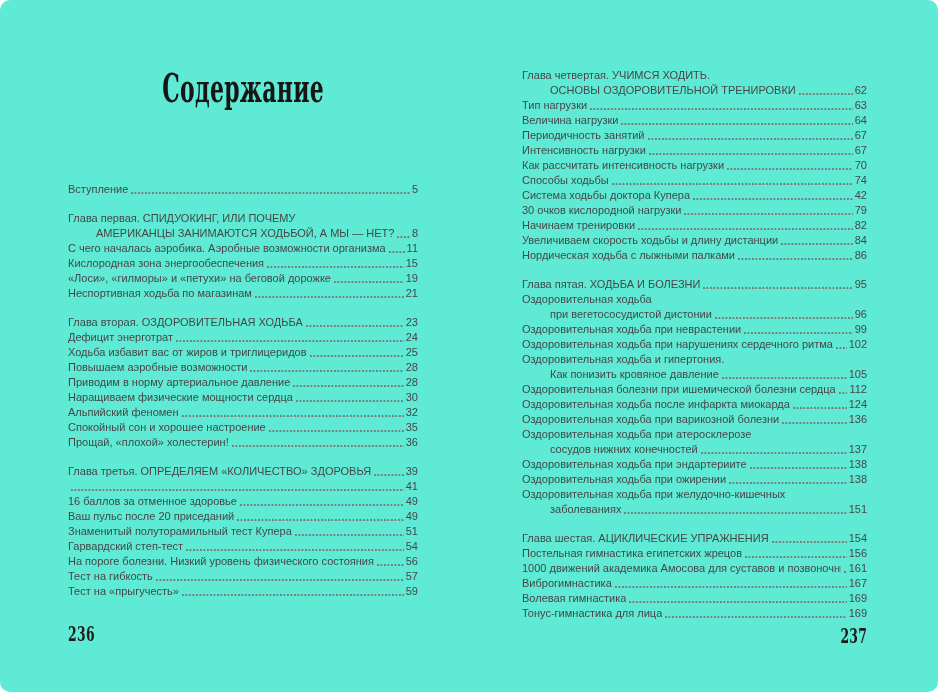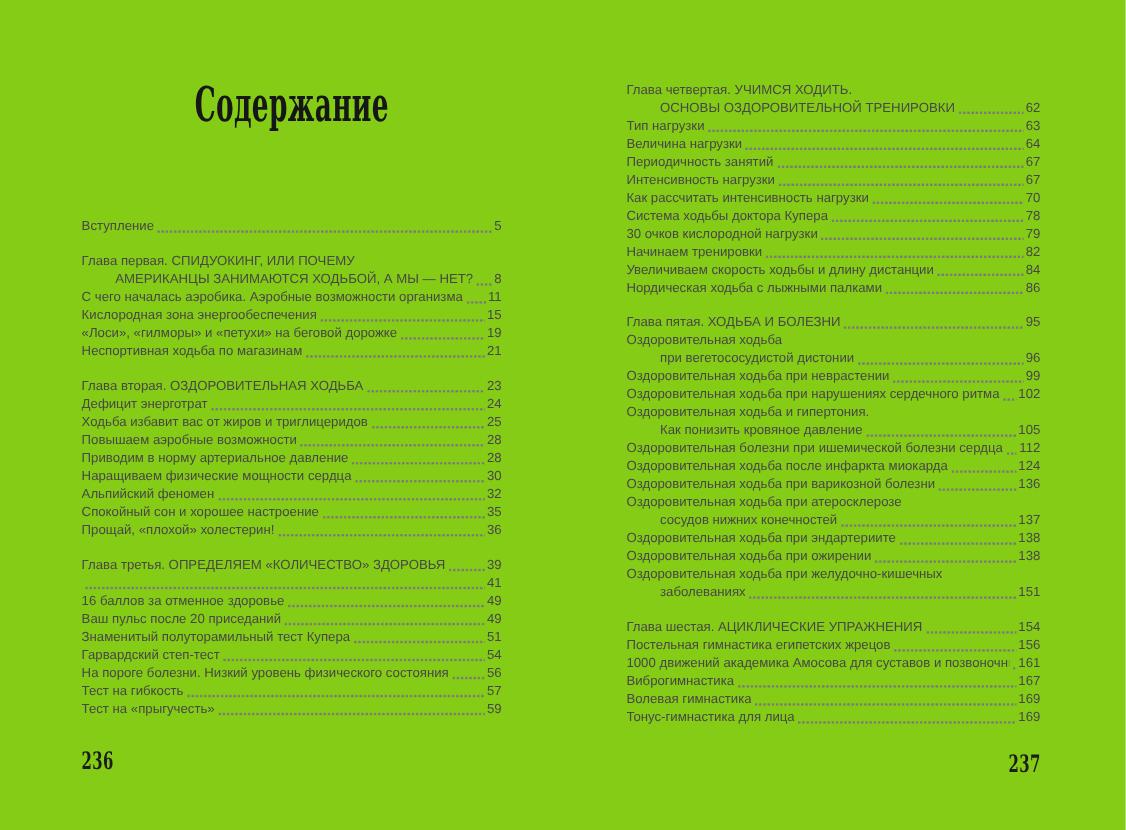--- a/index.html
+++ b/index.html
@@ -1,24 +1,25 @@
 <!DOCTYPE html>
 <html><head>
 <meta charset="utf-8">
 <style>
   html, body { margin: 0; padding: 0; }
   body { background: #ffffff; }
   .spread {
     position: relative;
     width: 938px;
     height: 692px;
-    background: #84cc16;
+    background: #5eead4;
     overflow: hidden;
     font-family: "Liberation Sans", sans-serif;
     color: #474747;
+    border-radius: 10px;
   }
   .page { position: absolute; top: 0; height: 692px; }
   .page-left  { left: 68px;  width: 350px; }
   .page-right { left: 522px; width: 345px; }
 
   .book-title {
     position: absolute;
     top: 68px;
     left: 0;
     width: 100%;
@@ -258,23 +259,28 @@
             <span class="toc-label">Интенсивность нагрузки</span>
             <span class="toc-dots"></span>
             <span class="toc-page">67</span>
           </div>
           <div class="toc-row">
             <span class="toc-label">Как рассчитать интенсивность нагрузки</span>
             <span class="toc-dots"></span>
             <span class="toc-page">70</span>
           </div>
           <div class="toc-row">
+            <span class="toc-label">Способы ходьбы</span>
+            <span class="toc-dots"></span>
+            <span class="toc-page">74</span>
+          </div>
+          <div class="toc-row">
             <span class="toc-label">Система ходьбы доктора Купера</span>
             <span class="toc-dots"></span>
-            <span class="toc-page">78</span>
+            <span class="toc-page">42</span>
           </div>
           <div class="toc-row">
             <span class="toc-label">30 очков кислородной нагрузки</span>
             <span class="toc-dots"></span>
             <span class="toc-page">79</span>
           </div>
           <div class="toc-row">
             <span class="toc-label">Начинаем тренировки</span>
             <span class="toc-dots"></span>
             <span class="toc-page">82</span>

